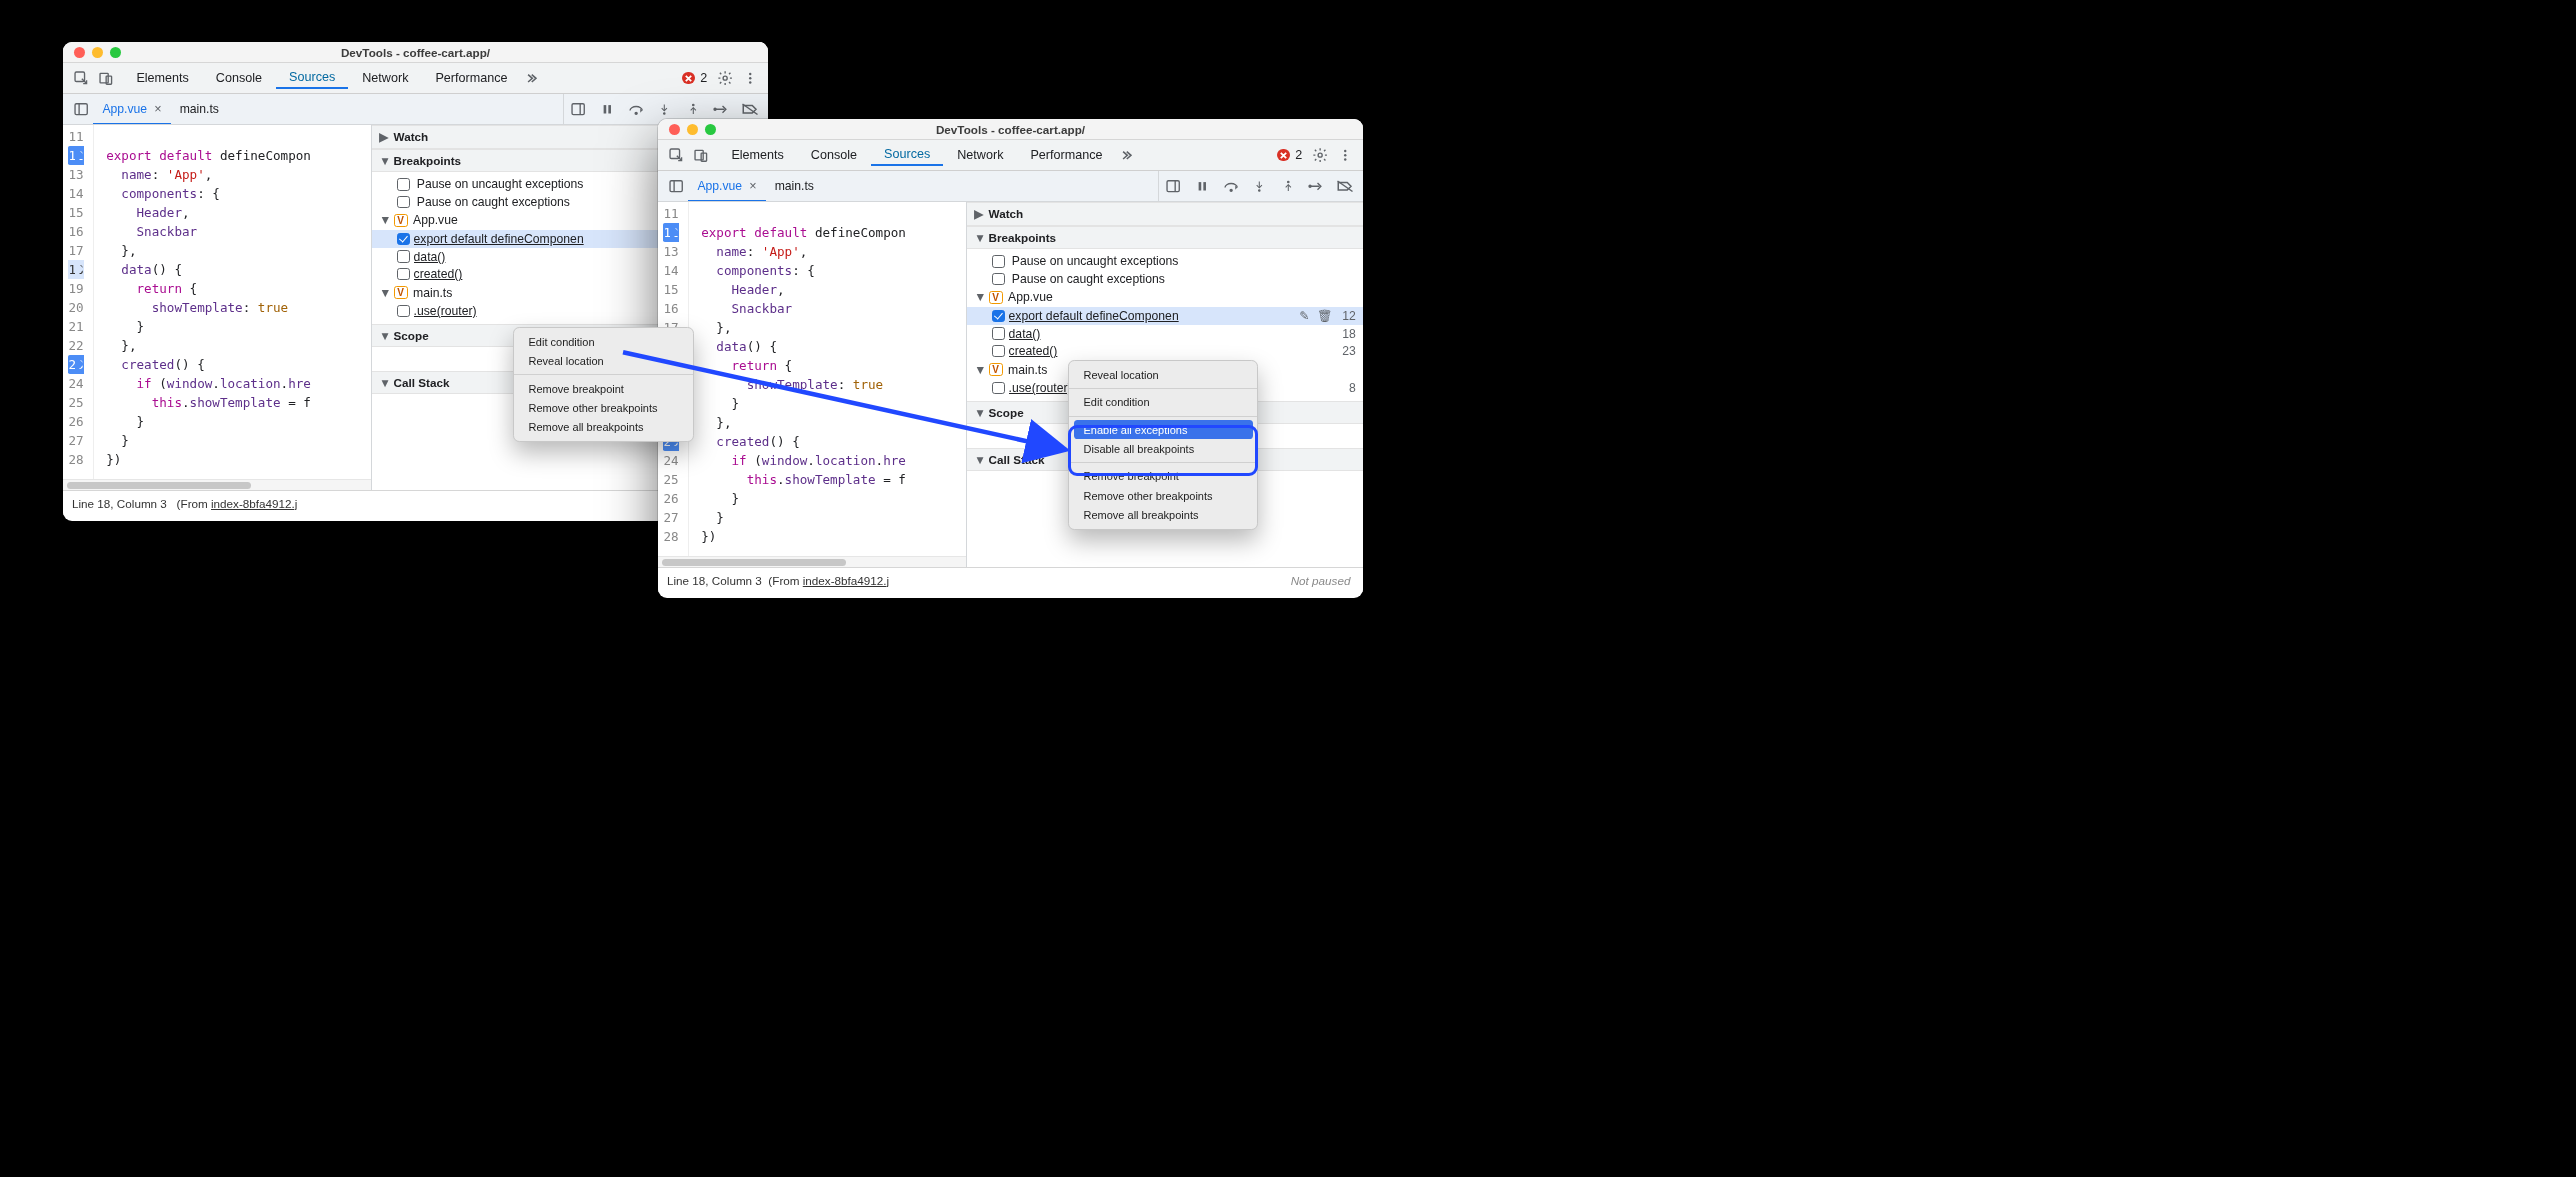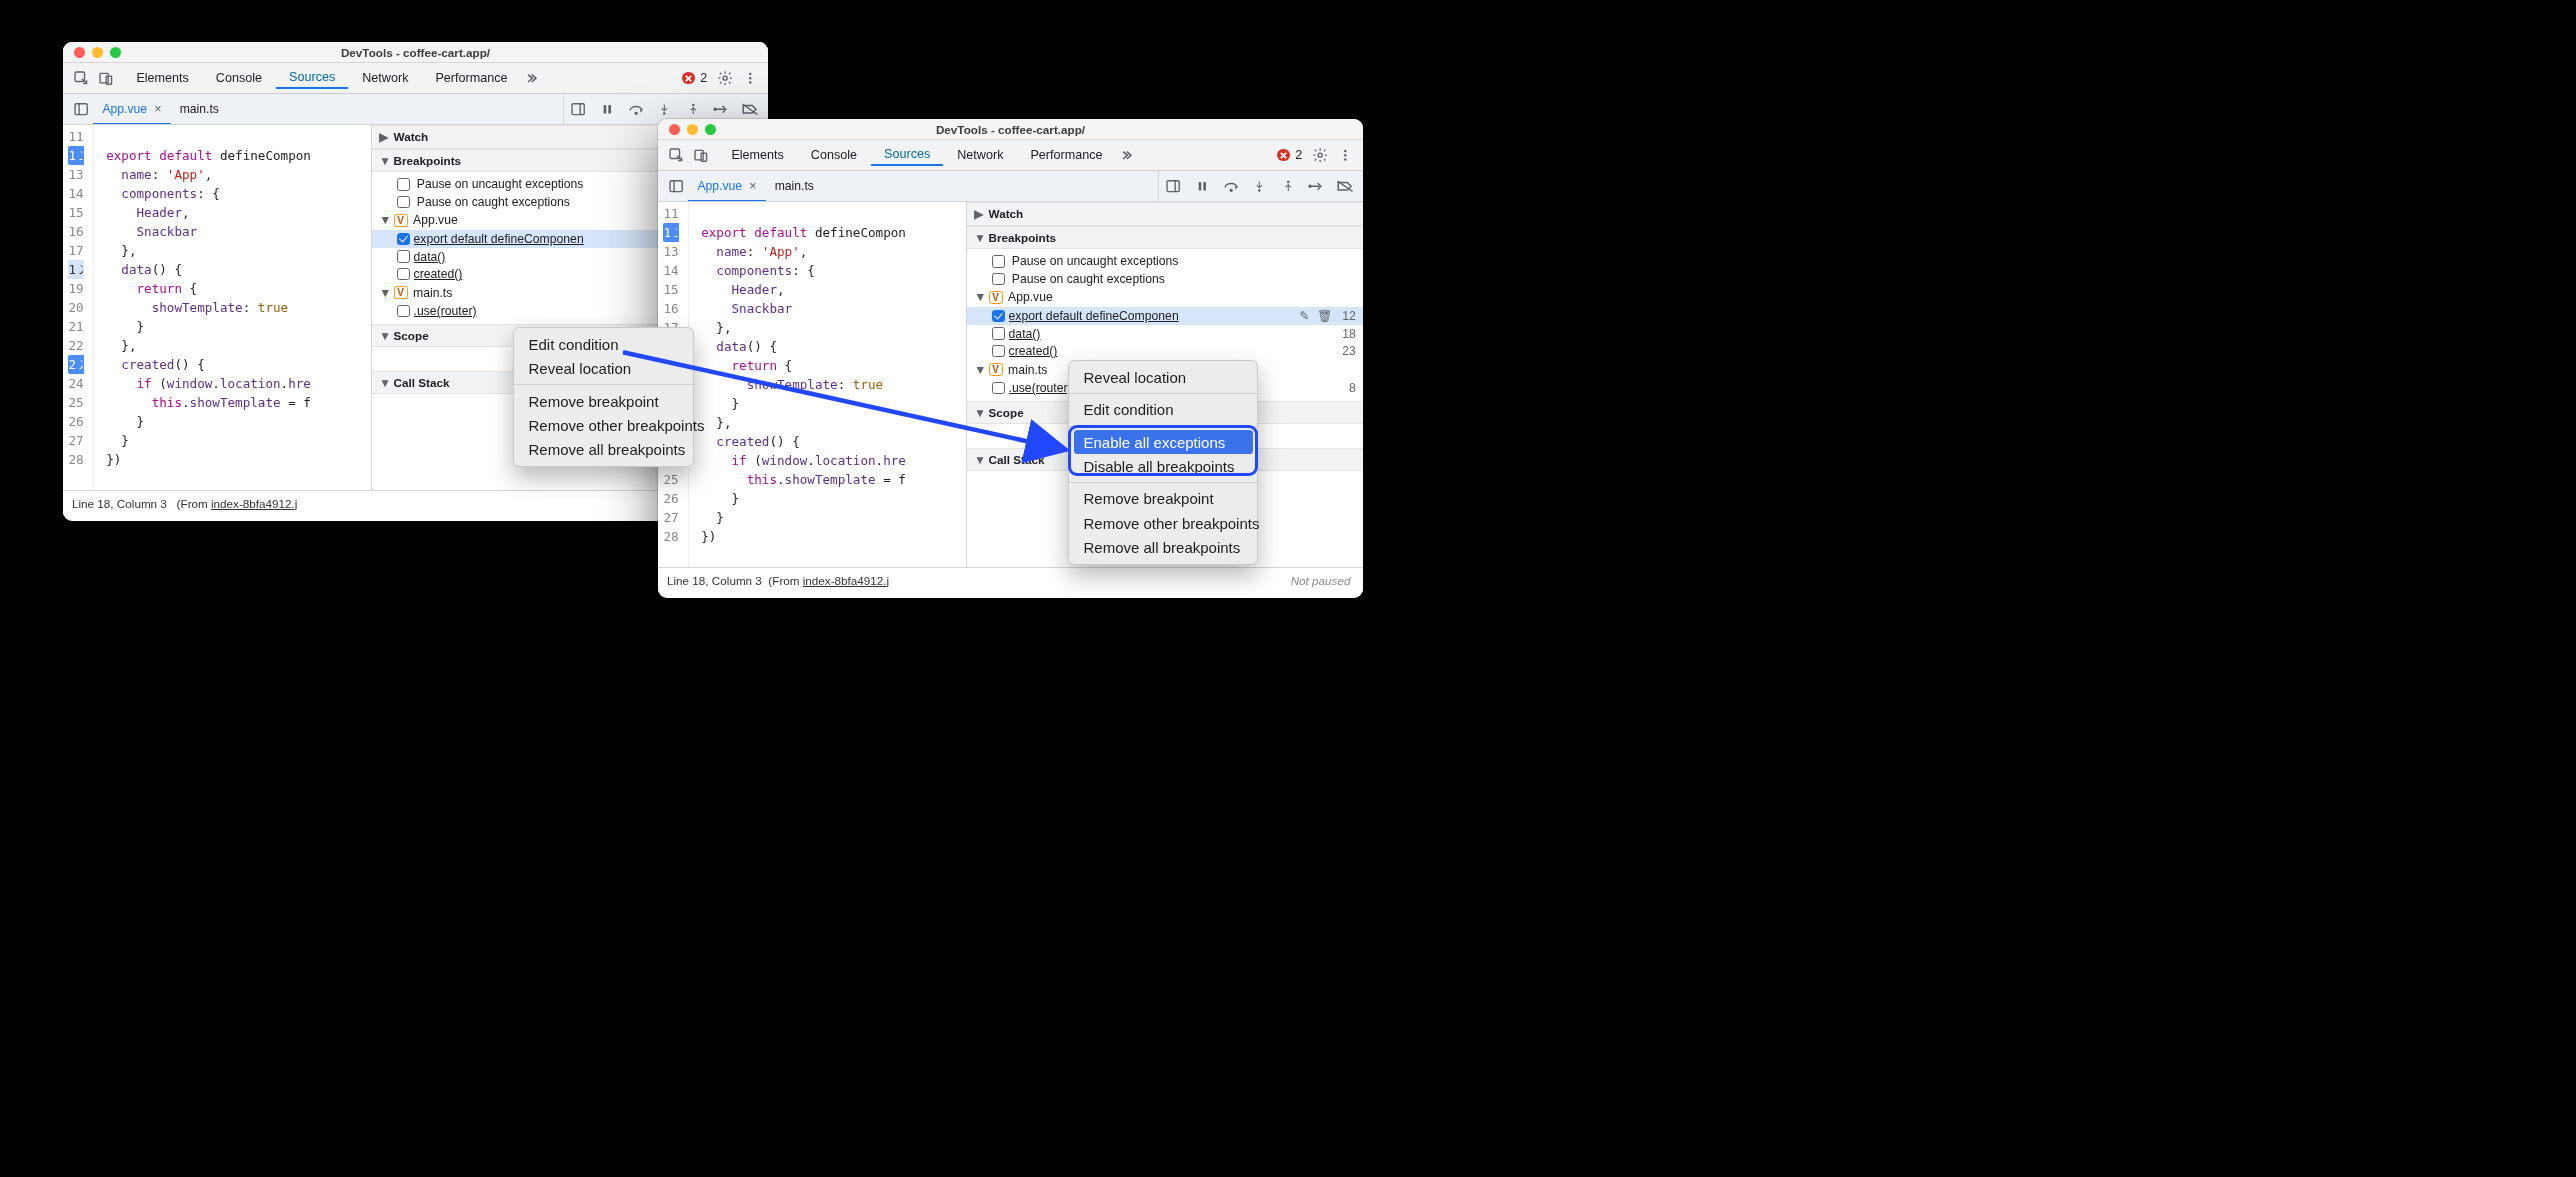--- a/index.html
+++ b/index.html
@@ -84,21 +84,21 @@
   .subbar .dbg-icons { display: flex; align-items: center; gap: 3.6px; padding-right: 5.4px; }
   .dbg-btn {
     width: 25px; height: 25px; display:flex;align-items:center;justify-content:center;
     color:#5f6368; cursor:pointer;
   }
 
   .body {
     display: flex;
     height: calc(100% - 27px - 31px - 31px - 25px);
   }
-  .editor-col { display: flex; flex-direction: row; border-right: 0.9px solid #d4d7da; }
+  .editor-col { display: flex; flex-direction: column; border-right: 0.9px solid #d4d7da; }
   .editor { display: flex; flex: 1; overflow: hidden; background:#fff; font-family: ui-monospace, "SF Mono", Menlo, Consolas, monospace; font-size: 12.6px; line-height: 19px; }
   .gutter { background:#fff; text-align: right; color:#888; padding: 1.8px 9px 1.8px 5.4px; user-select:none; border-right: 0.9px solid #eee; }
   .gutter .ln { position: relative; height: 19px; }
   .gutter .ln.hl-blue { background: #4c8df6; color:#fff; border-radius: 1.8px 0 0 1.8px; }
   .gutter .ln.hl-light { background: #d7e5fb; color:#333; }
   .gutter .ln.hl-blue::after, .gutter .ln.hl-light::after {
     content:""; position:absolute; right:-9px; top:0; border: 9.5px solid transparent; border-left-color: inherit;
   }
   .gutter .ln.hl-blue { border-left-color:#4c8df6; }
   .gutter .ln.hl-blue::after { border-left-color:#4c8df6; }
@@ -142,21 +142,21 @@
     height: 25px; border-top:0.9px solid #d6d6d6; background:#fff;
     display:flex; align-items:center; font-size:11.7px; color:#333;
   }
   .statusbar .left { padding: 0 9px; flex:1; white-space:nowrap; overflow:hidden; text-overflow:ellipsis; }
   .statusbar a { color:#333; text-decoration: underline; }
   .statusbar .right { padding: 0 12.6px; color:#8a8a8a; font-style:italic; }
 
   .ctxmenu {
     position:absolute; background:#ececec; border:0.9px solid #c8c8c8;
     border-radius:6.3px; box-shadow: 0 11px 25px rgba(0,0,0,.28);
-    padding: 4.5px 0; font-size: 15px; color:#1d1d1d; z-index: 50;
+    padding: 4.5px 0; font-size: 11px; color:#1d1d1d; z-index: 50;
   }
   .ctxmenu .mi { padding: 3.6px 14.5px; white-space:nowrap; cursor:default; }
   .ctxmenu .mi.hover { background:#3a72ea; color:#fff; border-radius:3.6px; margin:0 4.5px; padding:3.6px 10px; }
   .ctxmenu hr { border:none; border-top:0.9px solid #d0d0d0; margin:3.6px 0; }
 
   .arrow {
     position:absolute; z-index:60; pointer-events:none;
   }
 </style>
 </head>

